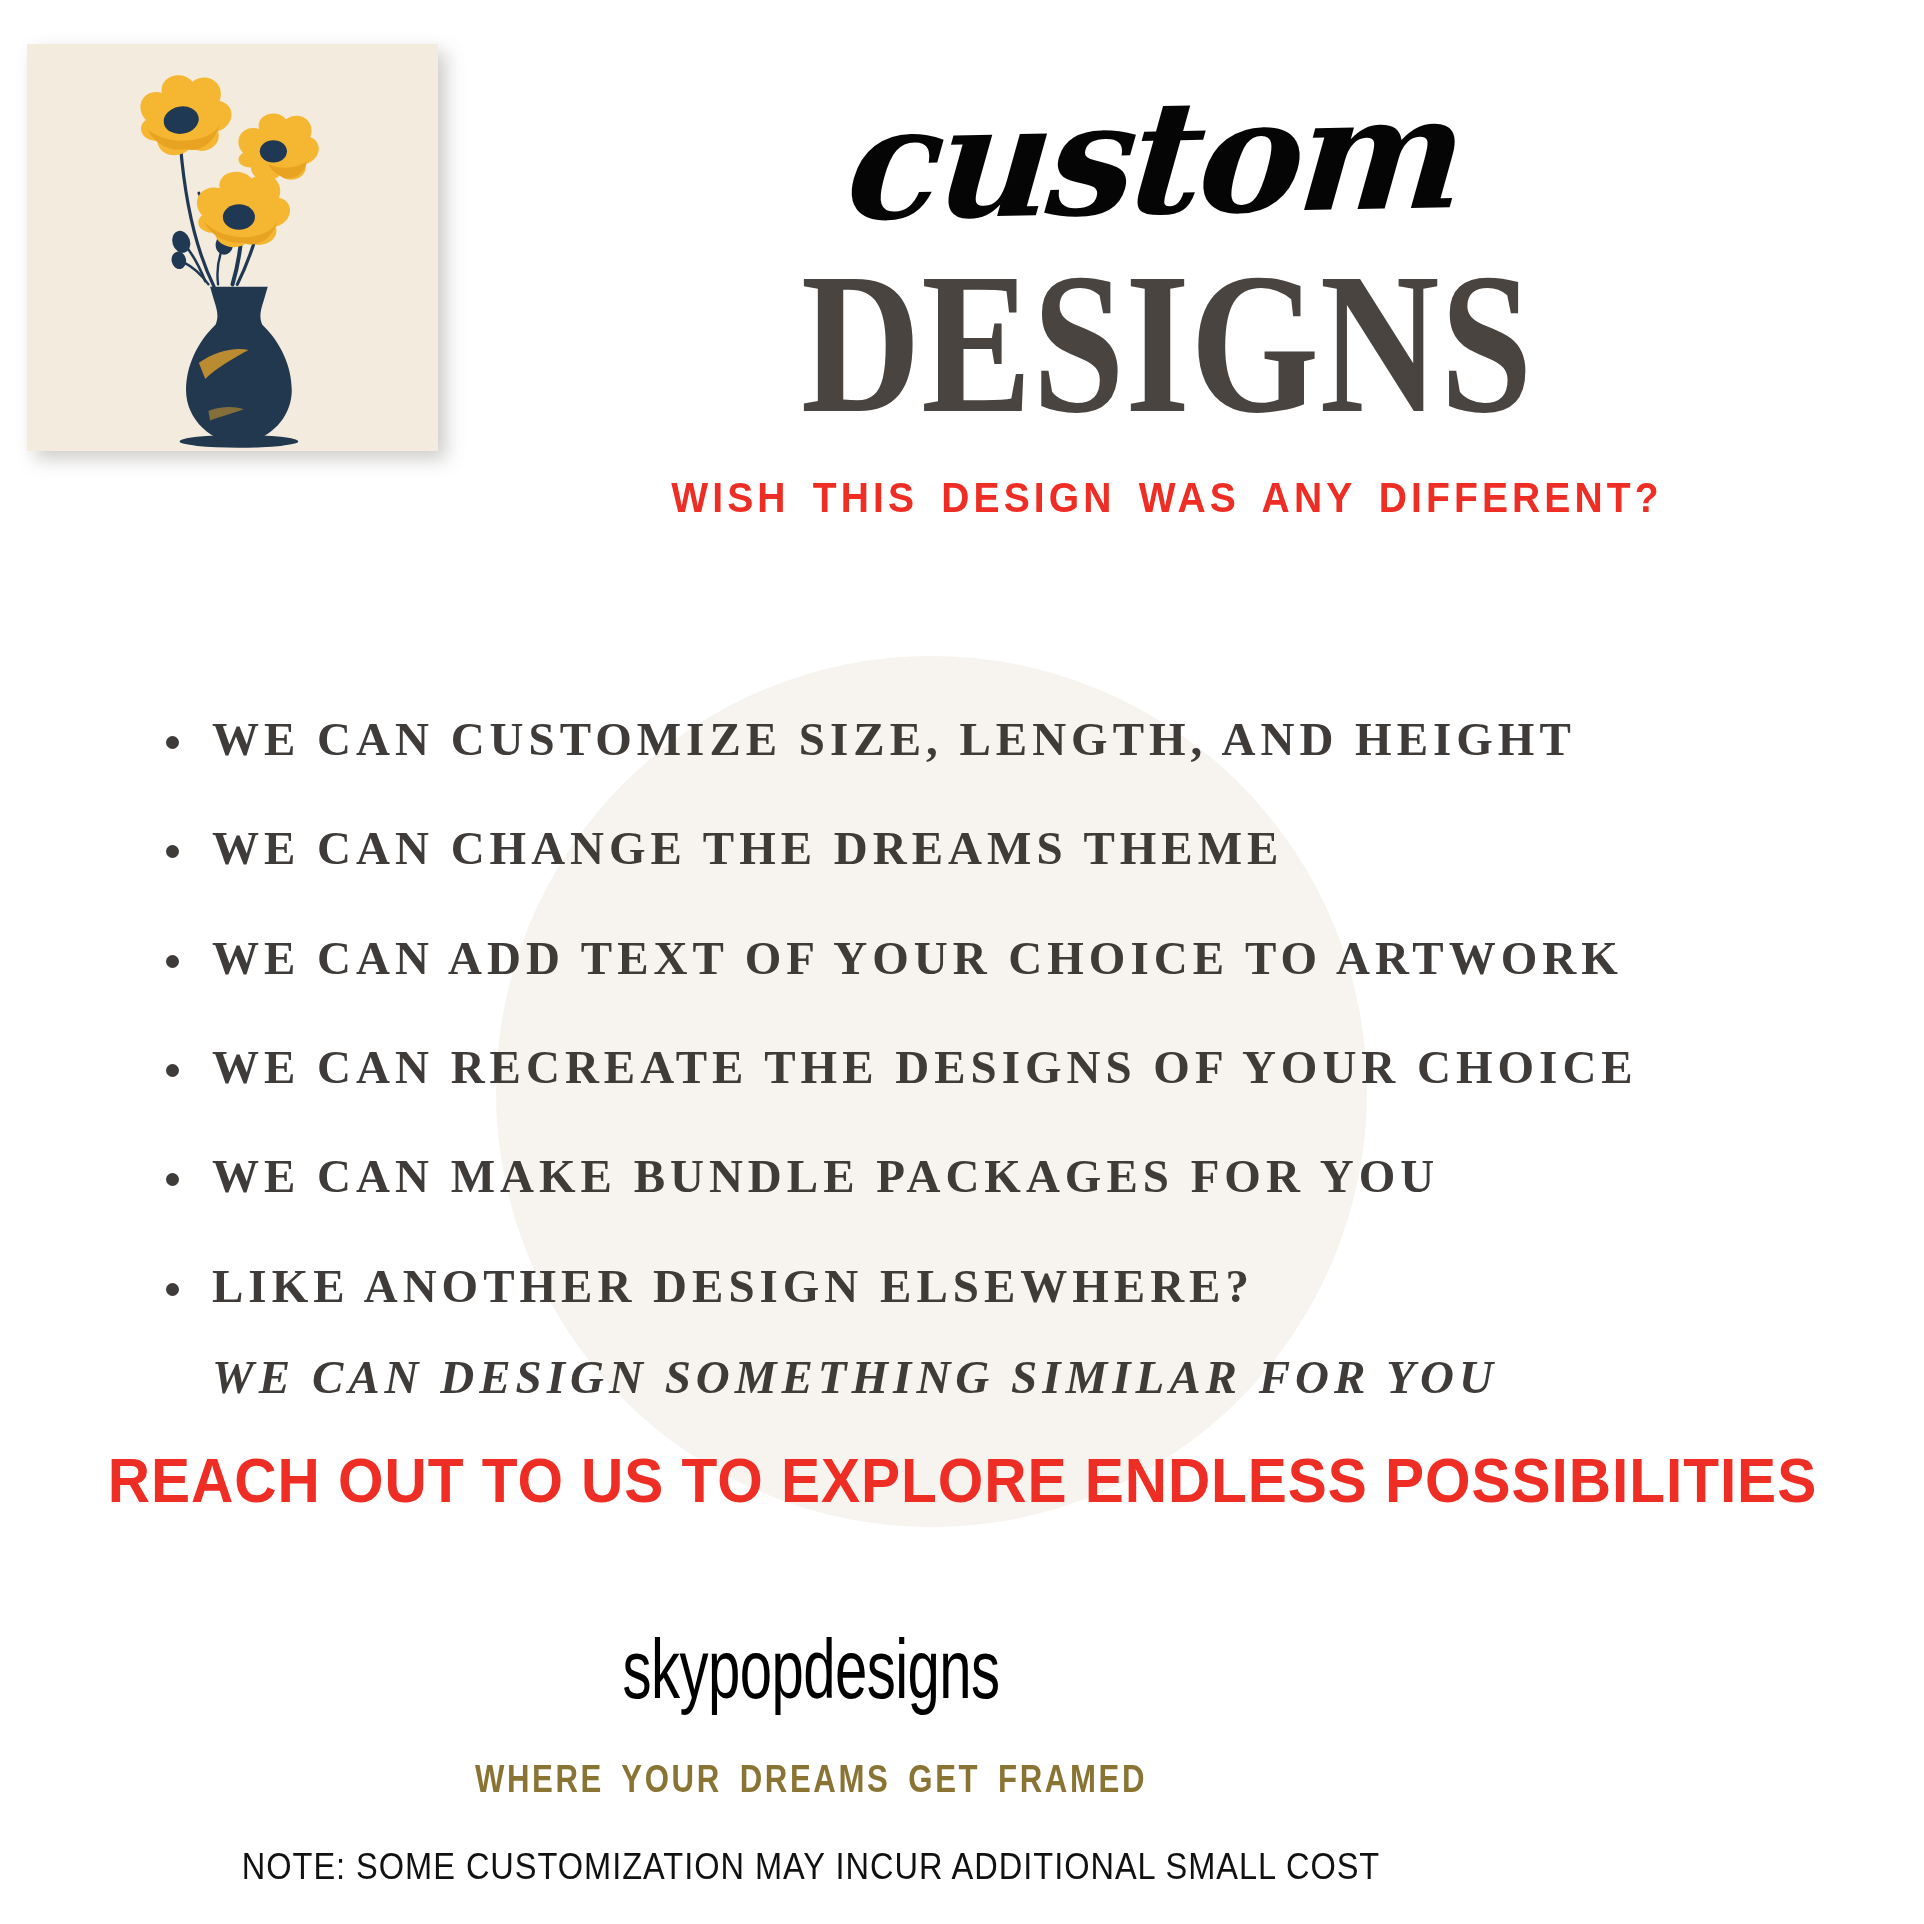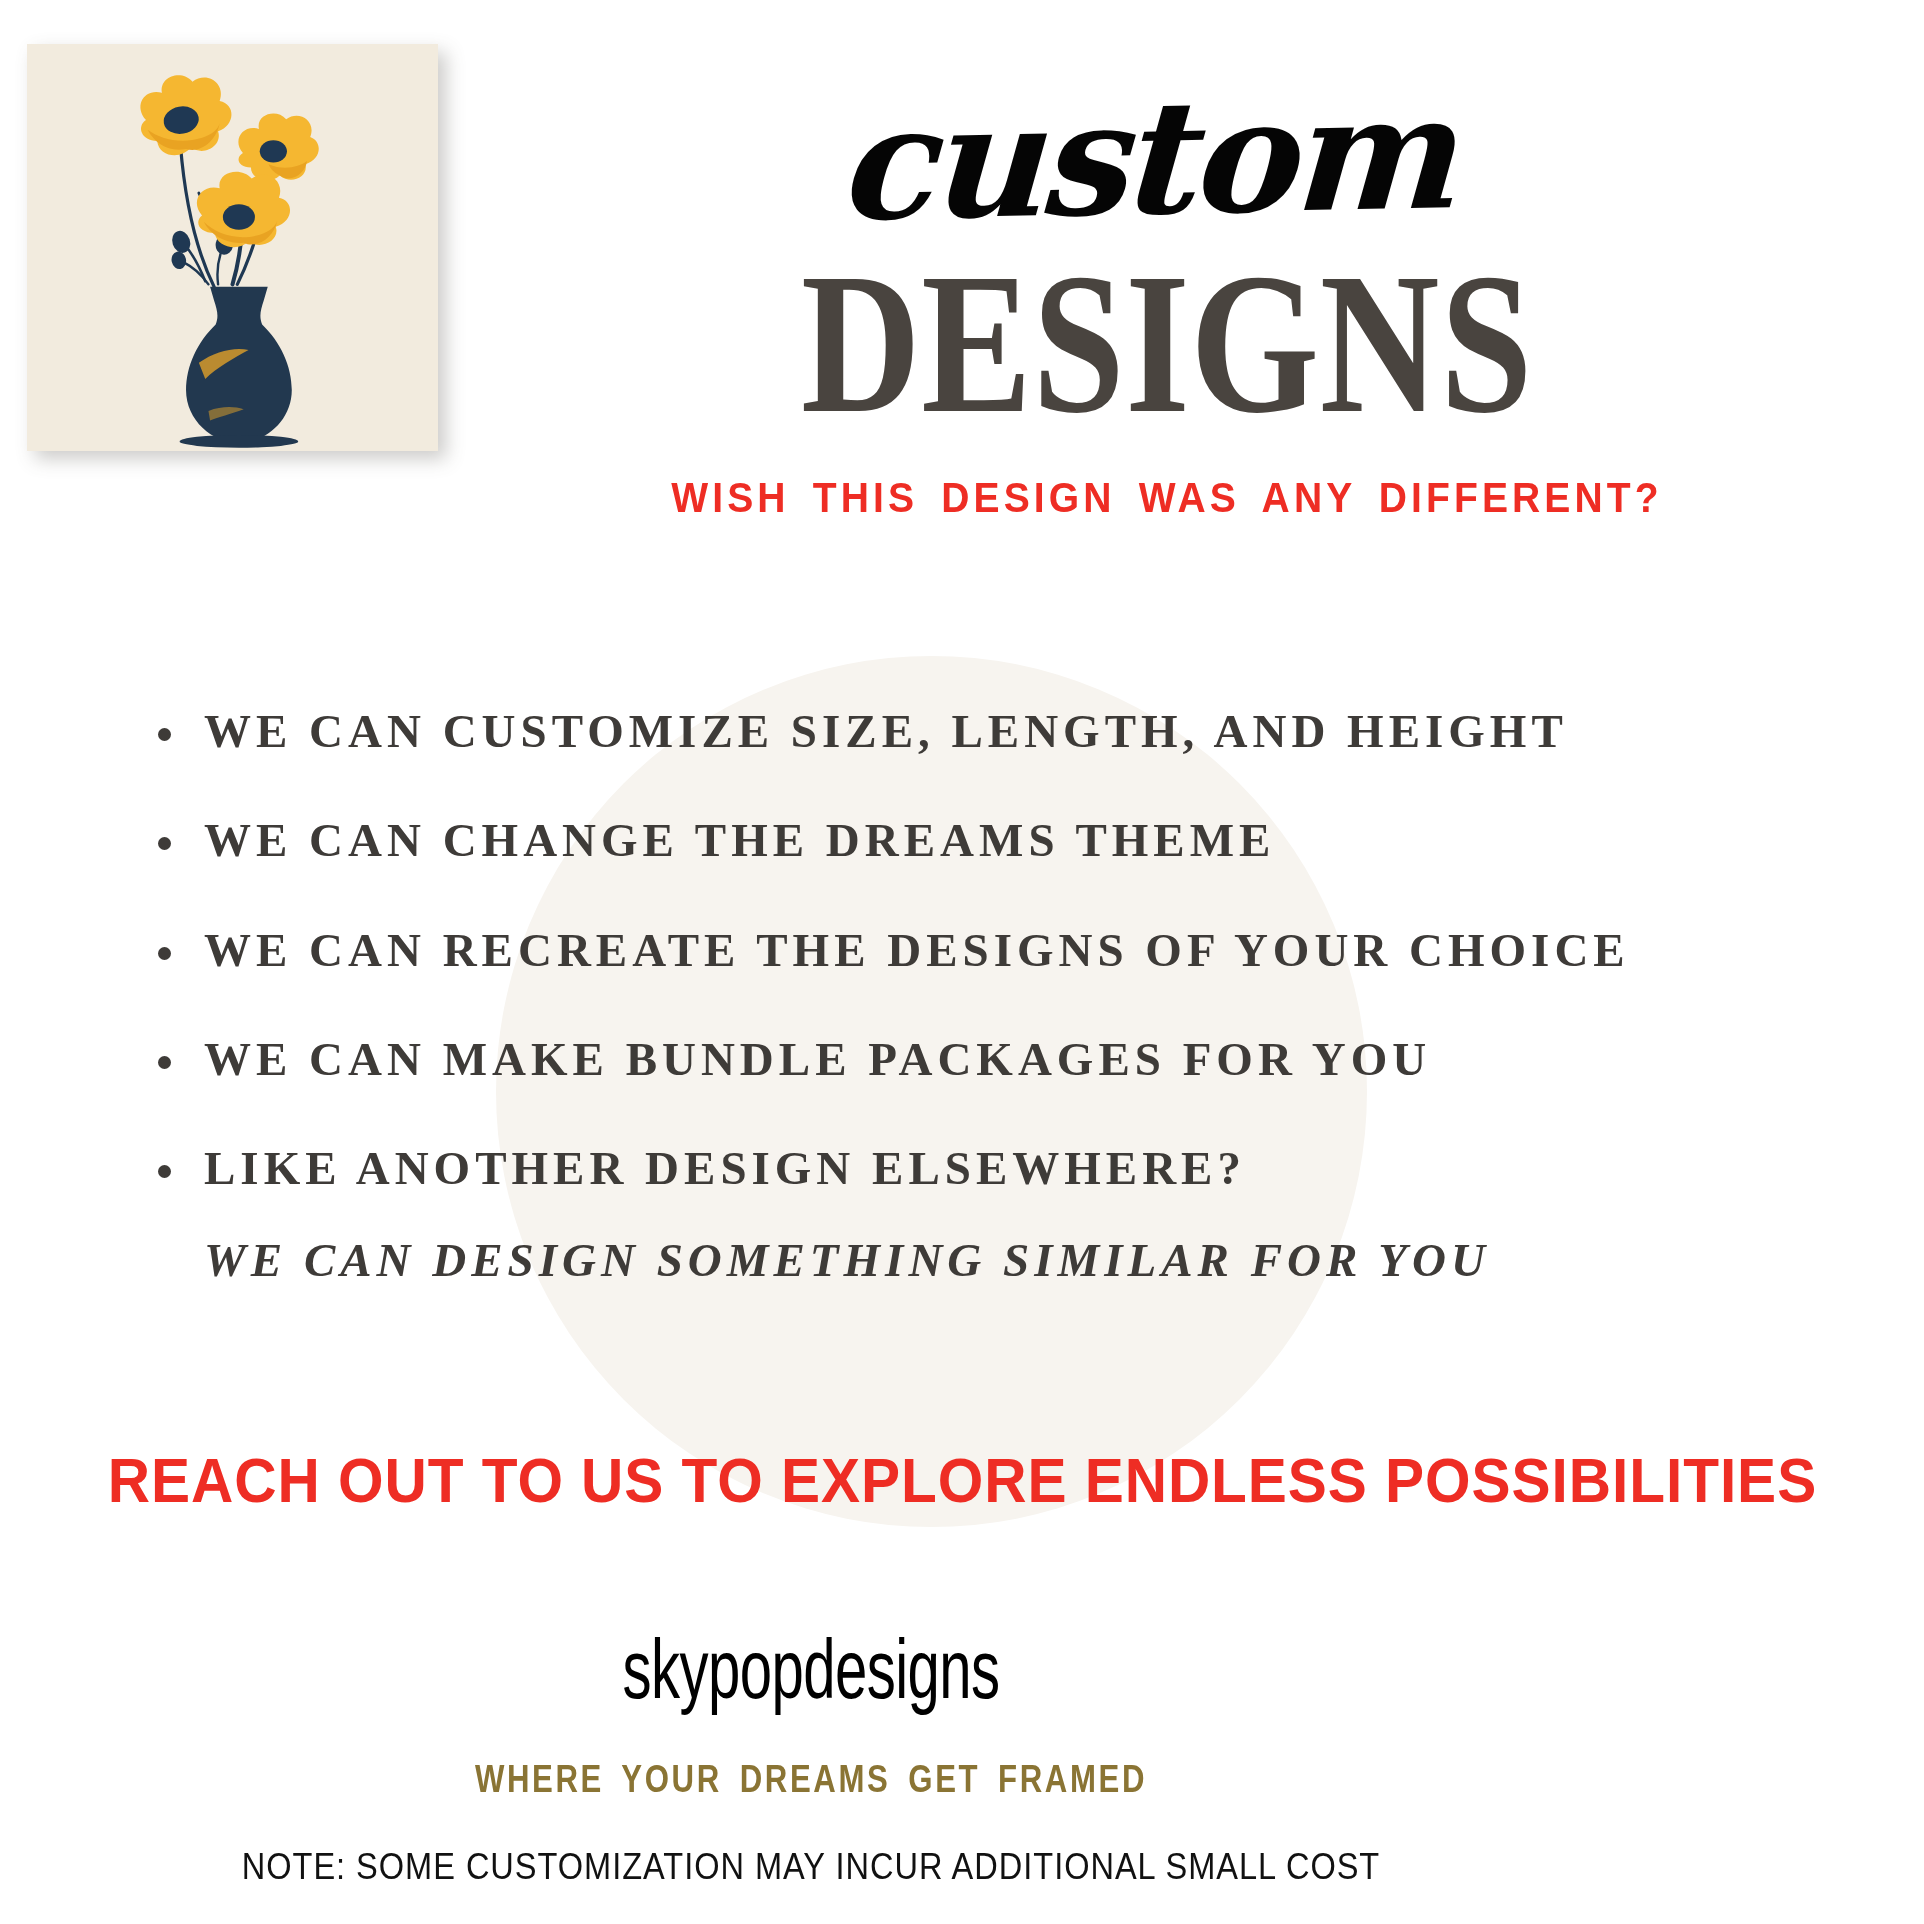--- a/index.html
+++ b/index.html
@@ -86,21 +86,21 @@
     padding: 0;
     white-space: nowrap;
   }
 
   
   #feature-list {
     position: absolute;
     left: 152px;
     top: 706px;
     width: 1692px;
-    margin: 1px;
+    margin: 9px;
     padding: 0;
     list-style: none;
     z-index: 2;
   }
   #feature-list li {
     position: relative;
     padding-left: 51px;
     margin: 0 0 60px 0;
     font-family: "Liberation Serif", serif;
     font-weight: 700;
@@ -236,20 +236,21 @@
 
 <div id="headline-block">
   <div id="script-title">custom</div>
   <div id="main-title">DESIGNS</div>
   <div id="sub-title">WISH  THIS  DESIGN  WAS ANY DIFFERENT?</div>
 </div>
 
 <ul id="feature-list">
   <li>WE CAN CUSTOMIZE SIZE, LENGTH, AND HEIGHT</li>
   <li>WE CAN CHANGE THE DREAMS THEME</li>
+  <li>WE CAN ADD TEXT OF YOUR CHOICE TO ARTWORK</li>
   <li>WE CAN RECREATE THE DESIGNS OF YOUR CHOICE</li>
   <li>WE CAN MAKE BUNDLE PACKAGES FOR YOU</li>
   <li>LIKE ANOTHER DESIGN ELSEWHERE?</li>
   <li class="no-bullet continuation">WE CAN DESIGN SOMETHING SIMILAR FOR YOU</li>
 </ul>
 
 <div id="cta-line">REACH OUT TO US TO EXPLORE ENDLESS POSSIBILITIES</div>
 
 <div id="footer">
   <div id="brand-name">skypopdesigns</div>

